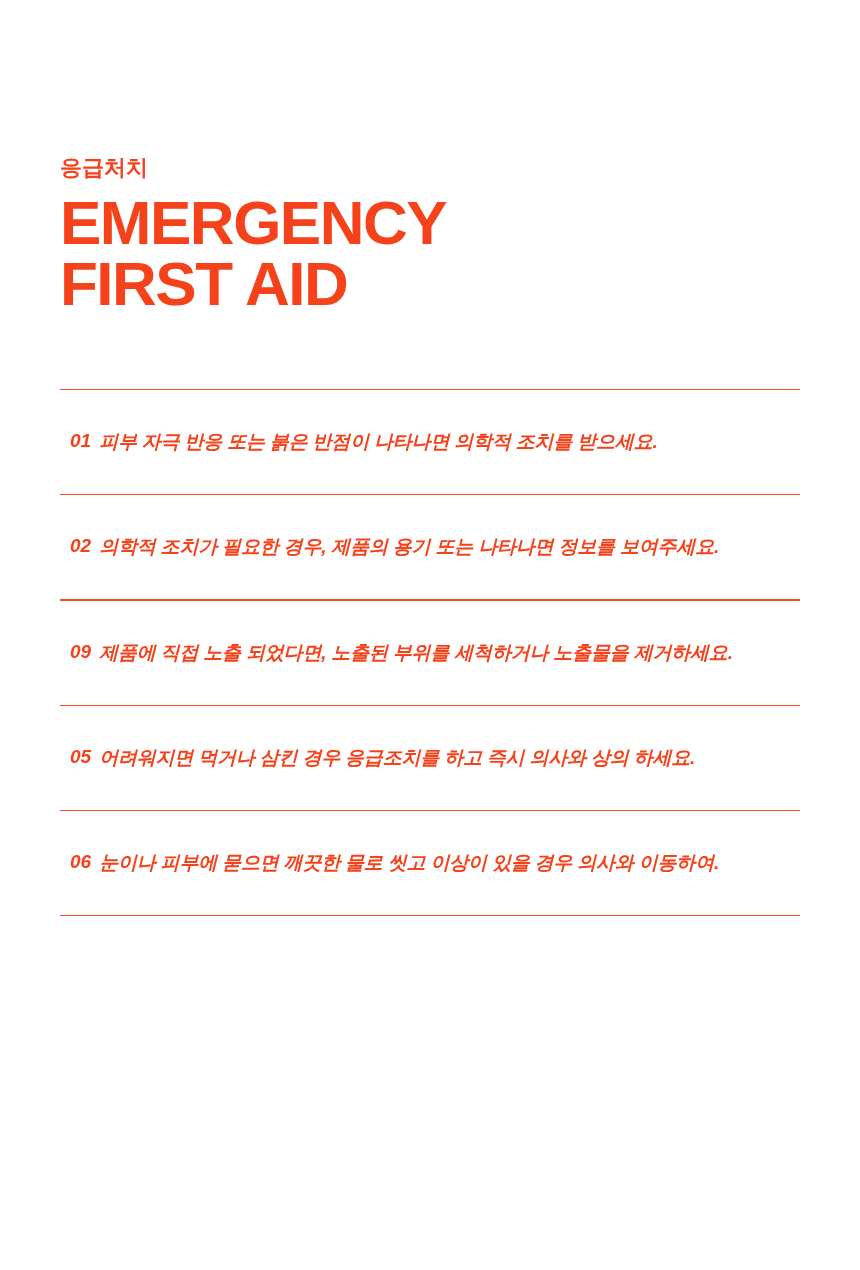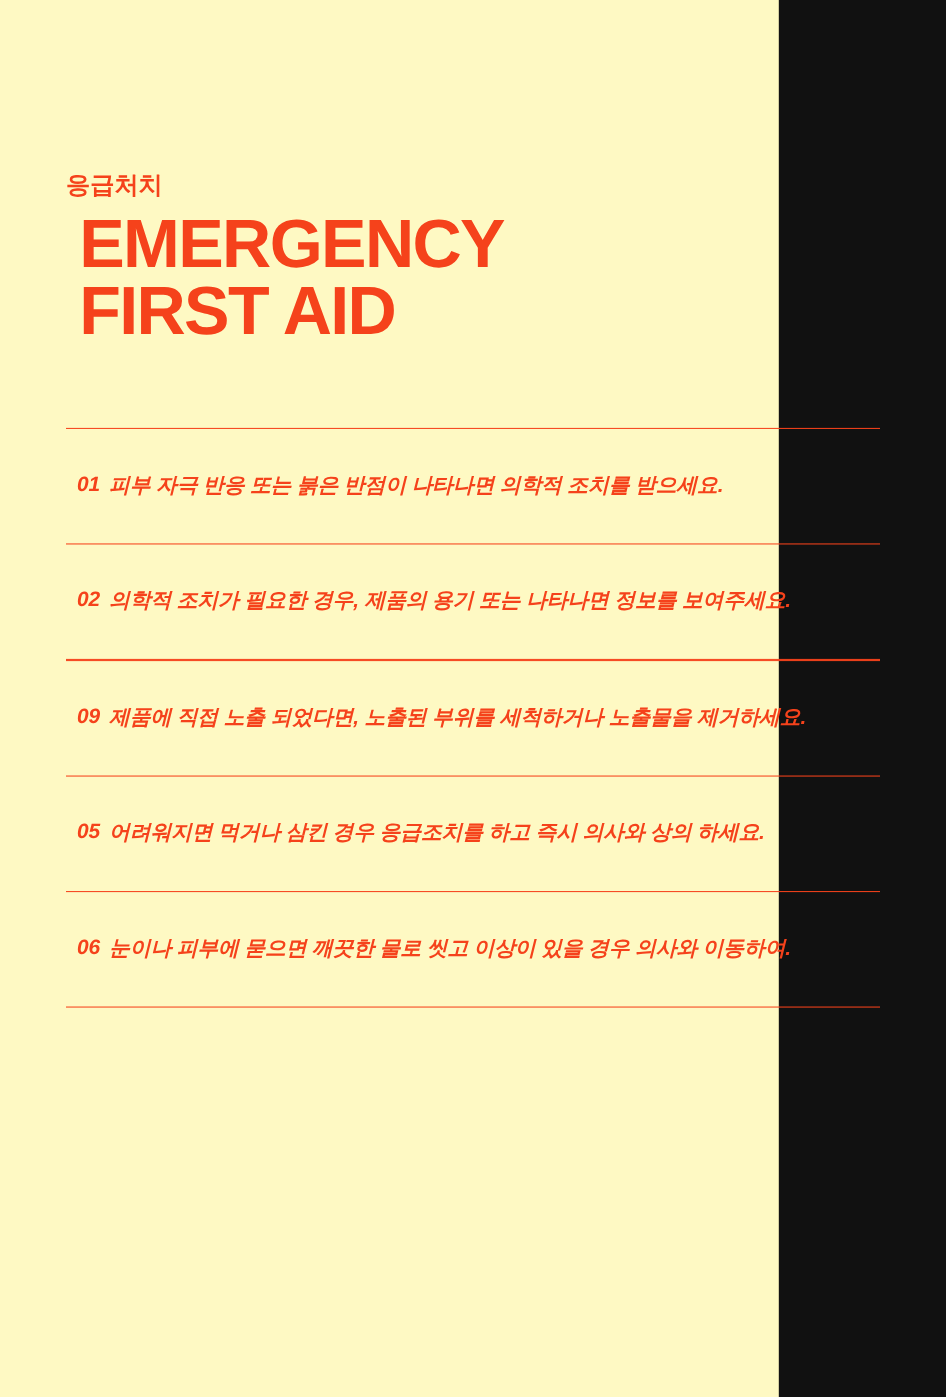--- a/index.html
+++ b/index.html
@@ -9,23 +9,23 @@
   }
   body {
     width: 860px;
     height: 1270px;
     font-family: "Liberation Sans", sans-serif;
     color: #F5421B;
     overflow: hidden;
   }
   .page {
     position: relative;
-    width: 708px;
+    width: 860px;
     height: 1270px;
-    background: #fef9c3;
+    background: #ffffff;
     box-sizing: border-box;
   }
   .header {
     position: absolute;
     left: 60px;
     top: 155px;
     width: 740px;
   }
   .kicker {
     font-size: 22px;
@@ -34,21 +34,21 @@
     color: #F5421B;
     line-height: 1.2;
     margin: 0 0 12px 0;
   }
   .title {
     font-size: 62px;
     font-weight: 800;
     line-height: 0.97;
     letter-spacing: -1.5px;
     color: #F5421B;
-    margin: 12px;
+    margin: 0;
     text-transform: uppercase;
   }
   .title .line {
     display: block;
     white-space: pre;
   }
   .list {
     position: absolute;
     left: 60px;
     top: 389px;

